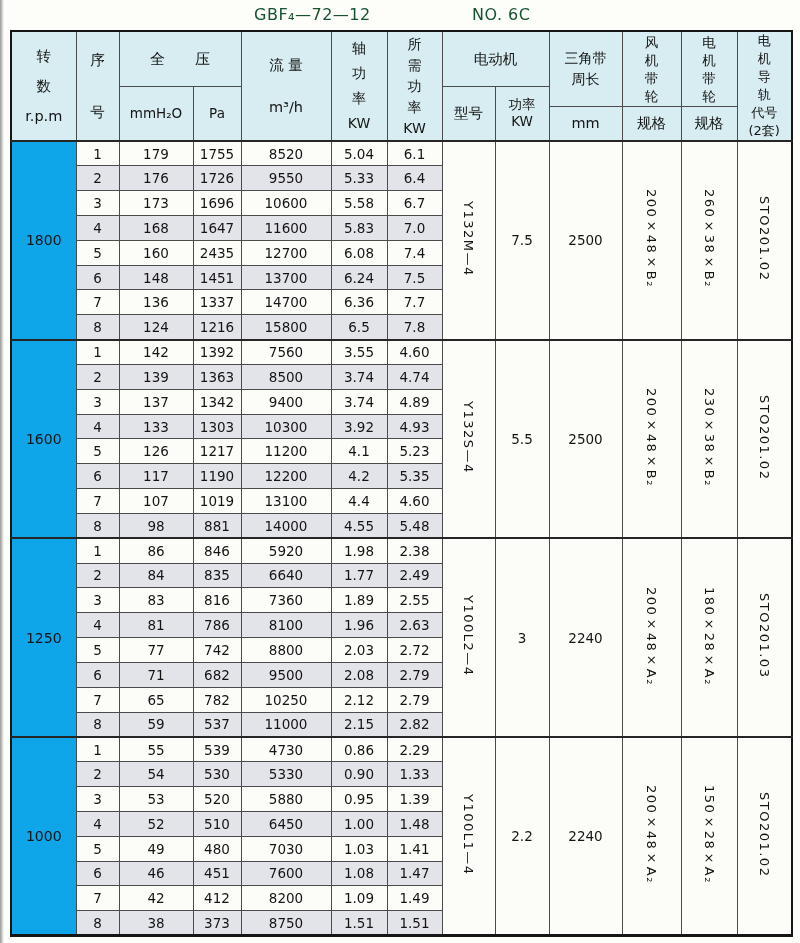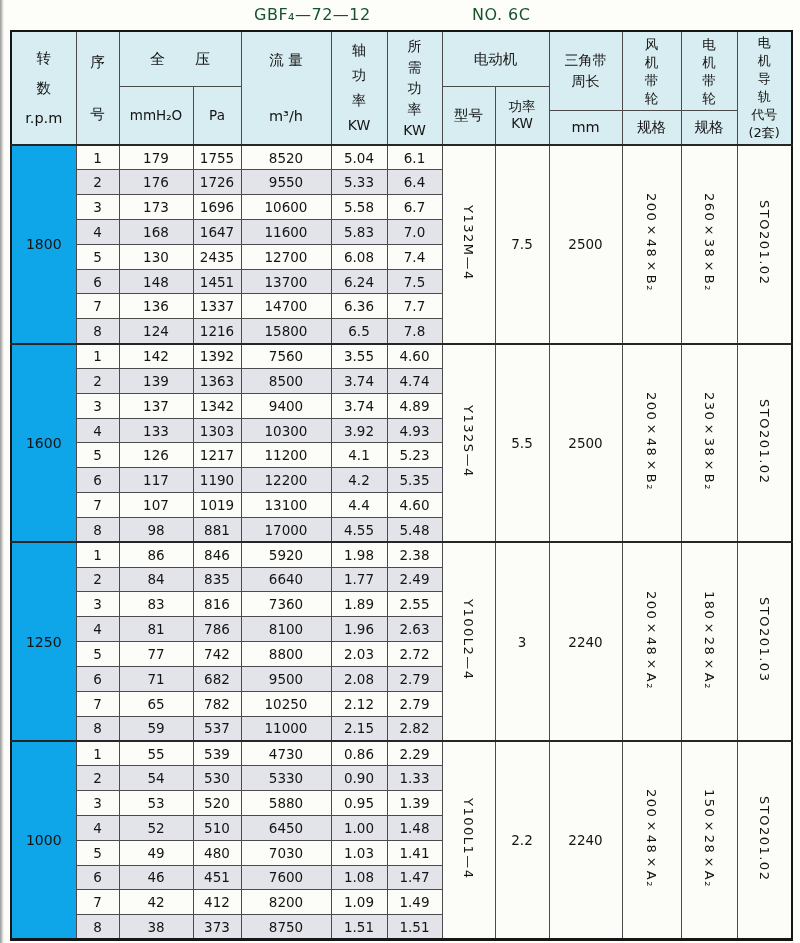--- a/index.html
+++ b/index.html
@@ -43,21 +43,21 @@
   thead tr.hr1 { height:55px; }
   thead tr.hr2 { height:20px; }
   thead tr.hr3 { height:35px; }
   tbody td { font-size:13.5px; }
   tbody td.band { background:#e3e3ea; }
   tbody tr.group-start td { border-top:2px solid #262626; }
 
   .h-speed    { line-height:30px; }
   .h-serial   { line-height:52px; }
   .h-pressure { font-size:15px; }
-  .h-flow     { line-height:56px; }
+  .h-flow     { line-height:42px; }
   .h-shaft    { line-height:25px; font-size:14px; }
   .h-required { line-height:21px; font-size:14px; }
   .h-mmh2o, .h-pa { font-size:13.5px;margin-left:28px; }
   .h-mpower   { line-height:17px; font-size:13.5px;margin-top:38px; }
   .h-belt     { line-height:21px; font-size:14px; }
   .h-vstack   { line-height:18px; font-size:13.5px; }
   .h-rail     { line-height:18px; font-size:13px; }
 
   td.rpm-cell { font-size:14px; background:#0ea5e9; }
   .vtext {
@@ -179,21 +179,21 @@
         <tr style="height: 24.84px;">
           <td class="band">4</td>
           <td class="band">168</td>
           <td class="band">1647</td>
           <td class="band">11600</td>
           <td class="band">5.83</td>
           <td class="band">7.0</td>
         </tr>
         <tr style="height: 24.84px;">
           <td>5</td>
-          <td>130</td>
+          <td>160</td>
           <td>2435</td>
           <td>12700</td>
           <td>6.08</td>
           <td>7.4</td>
         </tr>
         <tr style="height: 24.84px;">
           <td class="band">6</td>
           <td class="band">148</td>
           <td class="band">1451</td>
           <td class="band">13700</td>
@@ -276,21 +276,21 @@
           <td>107</td>
           <td>1019</td>
           <td>13100</td>
           <td>4.4</td>
           <td>4.60</td>
         </tr>
         <tr style="height: 24.84px;">
           <td class="band">8</td>
           <td class="band">98</td>
           <td class="band">881</td>
-          <td class="band">17000</td>
+          <td class="band">14000</td>
           <td class="band">4.55</td>
           <td class="band">5.48</td>
         </tr>
         <tr class="group-start" style="height: 24.84px;">
           <td rowspan="8" class="rpm-cell">1250</td>
           <td>1</td>
           <td>86</td>
           <td>846</td>
           <td>5920</td>
           <td>1.98</td>

